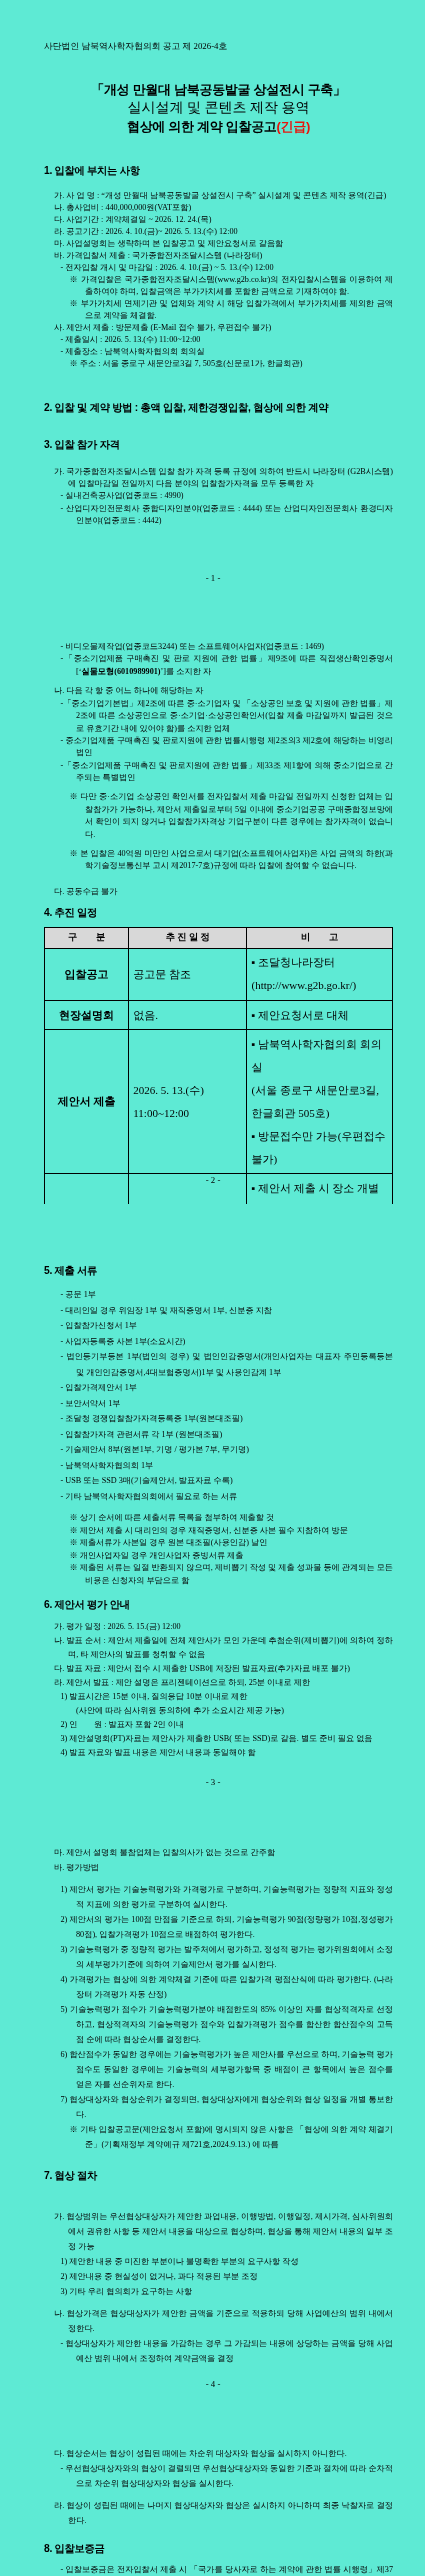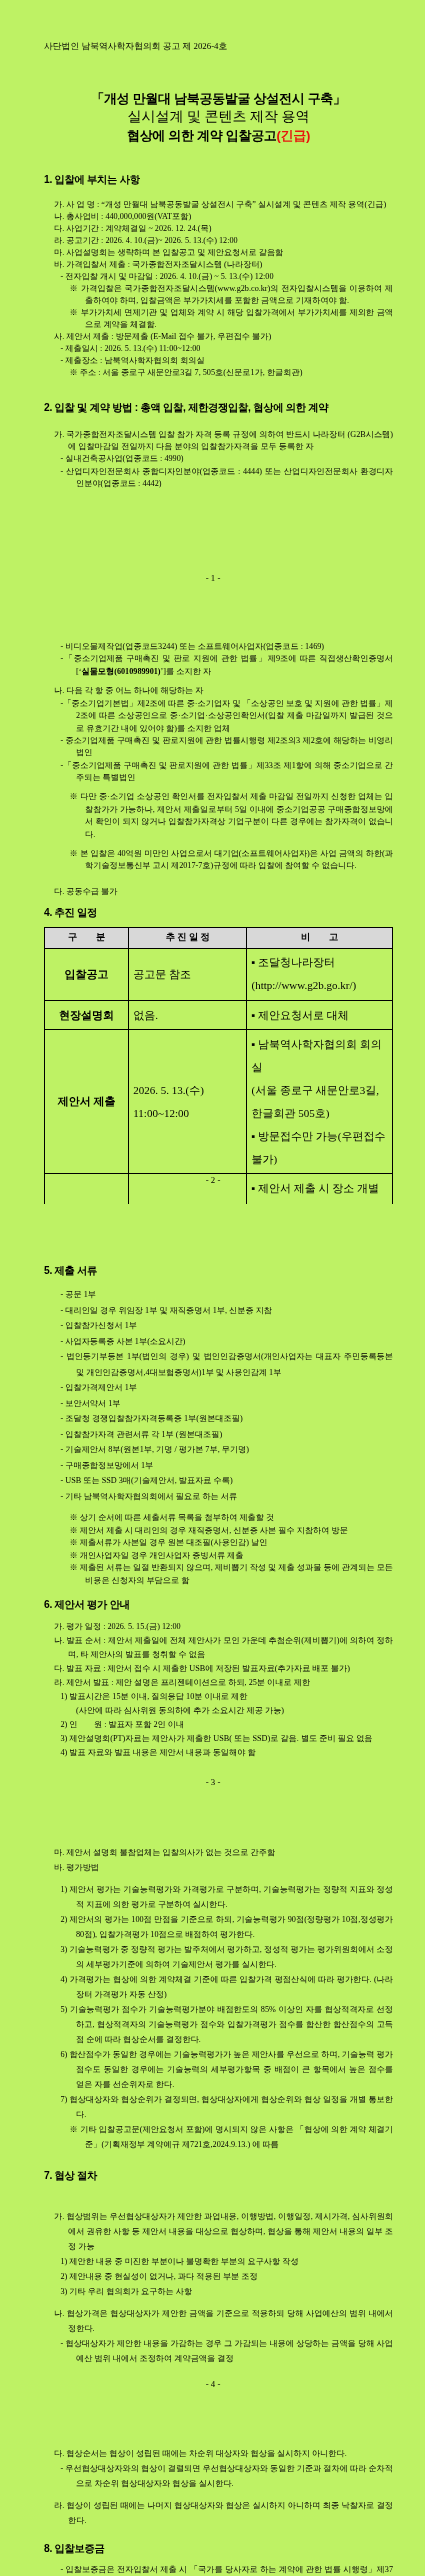--- a/index.html
+++ b/index.html
@@ -1,22 +1,22 @@
 <!DOCTYPE html>
 <html lang="ko" style="font-size:8.2px"><head>
 <meta charset="utf-8">
 <style>
   html,body{margin:0;padding:0;background:#ffffff;}
   body{width:426px;font-family:"Liberation Serif","DejaVu Serif",serif;color:#000;}
   .doc{width:426px;}
   .page{position:relative;height:602px;overflow:hidden;box-sizing:border-box;
-        padding:0 33px 0 44px;background:#bef264;}
+        padding:0 33px 0 44px;background:#5eead4;}
   p{margin:0;font-size:8.2px;line-height:12.4px;text-align:justify;}
   .notice{font-size:8.8px;line-height:11.3px;margin-top:41px;text-align:left;}
-  .title-block{margin-top:38px;text-align:center;}
+  .title-block{margin-top:29px;text-align:center;}
   .t1{font-family:"Liberation Sans","DejaVu Sans",sans-serif;font-weight:800;
       font-size:13px;line-height:17.5px;text-align:center;letter-spacing:-0.3px;}
   .t2{font-size:14px;line-height:16.5px;text-align:center;margin-top:1px;}
   .t3{margin-top:2.1px;}
   .red{color:#e8140c;}
   .h{font-family:"Liberation Sans","DejaVu Sans",sans-serif;font-weight:700;
      font-size:10.3px;line-height:14px;text-align:left;letter-spacing:-0.3px;}
   
   .i0{padding-left:24px;text-indent:-14px;}
   .i1{padding-left:32px;text-indent:-15.5px;}
@@ -65,22 +65,23 @@
         <p class="item i0">바. 가격입찰서 제출 : 국가종합전자조달시스템 (나라장터)</p>
         <p class="item i1">- 전자입찰 개시 및 마감일 : 2026. 4. 10.(금) ~ 5. 13.(수) 12:00</p>
         <p class="item i2">※ 가격입찰은 국가종합전자조달시스템(www.g2b.co.kr)의 전자입찰시스템을 이용하여 제출하여야 하며, 입찰금액은 부가가치세를 포함한 금액으로 기재하여야 함.</p>
         <p class="item i2">※ 부가가치세 면제기관 및 업체와 계약 시 해당 입찰가격에서 부가가치세를 제외한 금액으로 계약을 체결함.</p>
         <p class="item i0">사. 제안서 제출 : 방문제출 (E-Mail 접수 불가, 우편접수 불가)</p>
         <p class="item i1">- 제출일시 : 2026. 5. 13.(수) 11:00~12:00</p>
         <p class="item i1">- 제출장소 : 남북역사학자협의회 회의실</p>
         <p class="item i2">※ 주소 : 서울 종로구 새문안로3길 7, 505호(신문로1가, 한글회관)</p>
       </div>
 
-    <p class="h" style="margin-top:22px;">2. 입찰 및 계약 방법 : 총액 입찰, 제한경쟁입찰, 협상에 의한 계약</p>
-
+    <p class="h" style="margin-top:31px;">2. 입찰 및 계약 방법 : 총액 입찰, 제한경쟁입찰, 협상에 의한 계약</p>
+
+    <p class="h" style="margin-top:23px;">3. 입찰 참가 자격</p>
     <div class="lh24" style="margin-top:13.4px;">
 
     <p class="item i0">가. 국가종합전자조달시스템 입찰 참가 자격 등록 규정에 의하여 반드시 나라장터 (G2B시스템)에 입찰마감일 전일까지 다음 분야의 입찰참가자격을 모두 등록한 자</p>
         <p class="item i1">- 실내건축공사업(업종코드 : 4990)</p>
         <p class="item i1">- 산업디자인전문회사 종합디자인분야(업종코드 : 4444) 또는 산업디자인전문회사 환경디자인분야(업종코드 : 4442)</p>
       </div>
 
     <p class="pagenum">- 1 -</p>
   </section>
 
@@ -155,21 +156,21 @@
     <p class="item i1">- 공문 1부</p>
         <p class="item i1">- 대리인일 경우 위임장 1부 및 재직증명서 1부, 신분증 지참</p>
         <p class="item i1">- 입찰참가신청서 1부</p>
         <p class="item i1">- 사업자등록증 사본 1부(소요시간)</p>
         <p class="item i1">- 법인등기부등본 1부(법인의 경우) 및 법인인감증명서(개인사업자는 대표자 주민등록등본 및 개인인감증명서,4대보험증명서)1부 및 사용인감계 1부</p>
         <p class="item i1">- 입찰가격제안서 1부</p>
         <p class="item i1">- 보안서약서 1부</p>
         <p class="item i1">- 조달청 경쟁입찰참가자격등록증 1부(원본대조필)</p>
         <p class="item i1">- 입찰참가자격 관련서류 각 1부 (원본대조필)</p>
         <p class="item i1">- 기술제안서 8부(원본1부, 기명 / 평가본 7부, 무기명)</p>
-        <p class="item i1">- 구매종합정보망에서 1부</p>
+        <p class="item i1">- 남북역사학자협의회 1부</p>
         <p class="item i1">- USB 또는 SSD 3매(기술제안서, 발표자료 수록)</p>
         <p class="item i1">- 기타 남북역사학자협의회에서 필요로 하는 서류</p>
       </div>
     <div class="lh24" style="margin-top:8.2px;">
 
     <p class="item i2">※ 상기 순서에 따른 세출서류 목록을 첨부하여 제출할 것</p>
         <p class="item i2">※ 제안서 제출 시 대리인의 경우 재직증명서, 신분증 사본 필수 지참하여 방문</p>
         <p class="item i2">※ 제출서류가 사본일 경우 원본 대조필(사용인감) 날인</p>
         <p class="item i2">※ 개인사업자일 경우 개인사업자 증빙서류 제출</p>
         <p class="item i2">※ 제출된 서류는 일절 반환되지 않으며, 제비뽑기 작성 및 제출 성과물 등에 관계되는 모든 비용은 신청자의 부담으로 함</p>

